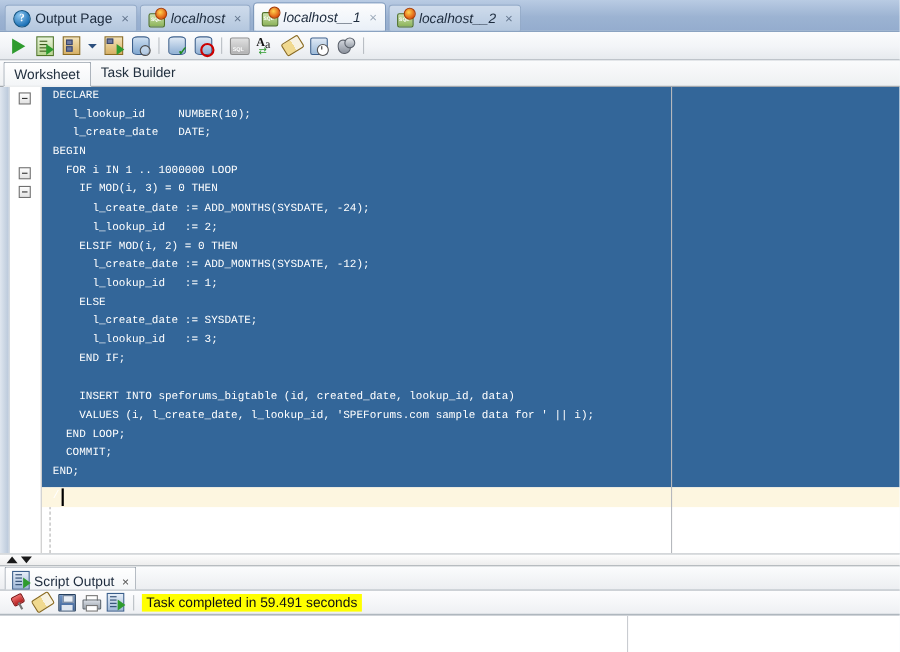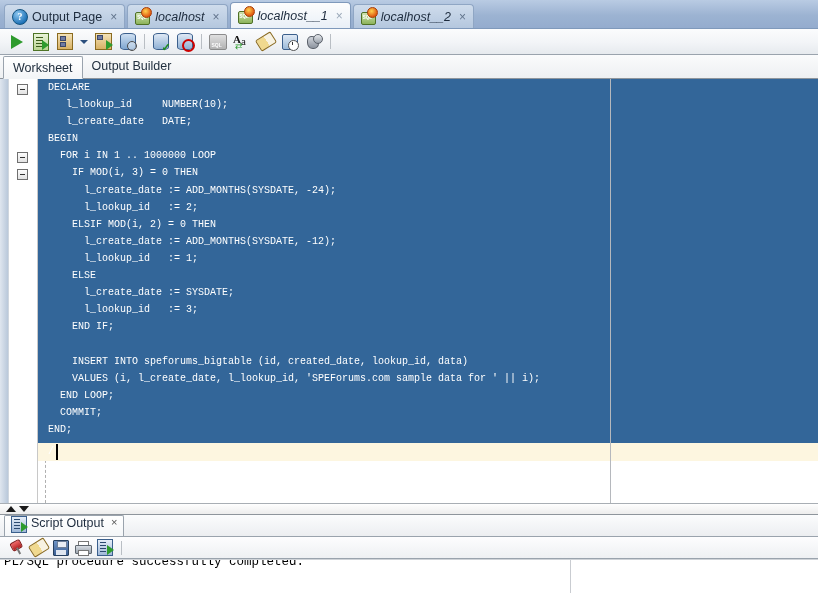--- a/index.html
+++ b/index.html
@@ -276,21 +276,21 @@
 
   
   .out-tabs {
     height: 22px;
     background: linear-gradient(to bottom,#fbfcfd,#eceef1);
     display:flex; align-items:flex-end; padding-left:4px;
     box-sizing:border-box;
     border-bottom:1px solid #9aa3ad;
   }
   .out-tab {
-    height:21px; display:flex; align-items:flex-start; gap:4px;
+    height:21px; display:flex; align-items:flex-end; gap:4px;
     padding:0 6px;
     background:linear-gradient(to bottom,#ffffff,#f4f6f8);
     border:1px solid #9aa3ad; border-bottom:none;
     border-radius:2px 2px 0 0;
     font-size:12.5px; color:#1d2b3d;
     box-sizing:border-box;
   }
   .out-tab .x { font-size:11px; color:#555; margin-left:3px; }
   .out-toolbar {
     height:22px;
@@ -454,21 +454,21 @@
         <span class="b2"></span>
       </span>
   </div>
 
   <div class="tb-sep"></div>
 
 </div>
 
 <div class="subtabs">
   <div class="subtab active">Worksheet</div>
-  <div class="subtab">Output Builder</div>
+  <div class="subtab">Task Builder</div>
 </div>
 
 <div class="editor-wrap">
 
   <div class="gutter-outer">
     <div class="gutter-bar"></div>
     <div class="fold-box" style="top:5px"></div>
     <div class="fold-box" style="top:73px"></div>
     <div class="fold-box" style="top:90px"></div>
   </div>
@@ -541,18 +541,18 @@
         <span class="body"></span>
         <span class="out"></span>
       </span>
   </div>
   <div class="ob">
     <span class="g-runscr">
         <span class="tri"></span>
       </span>
   </div>
   <div class="ob-sep"></div>
+  <div class="task-status">Task completed in 59.491 seconds</div>
 </div>
 
 <div class="out-body">
   <div class="out-vline"></div>
-  <pre>PL/SQL procedure successfully completed.</pre>
 </div>
 
 </body></html>

